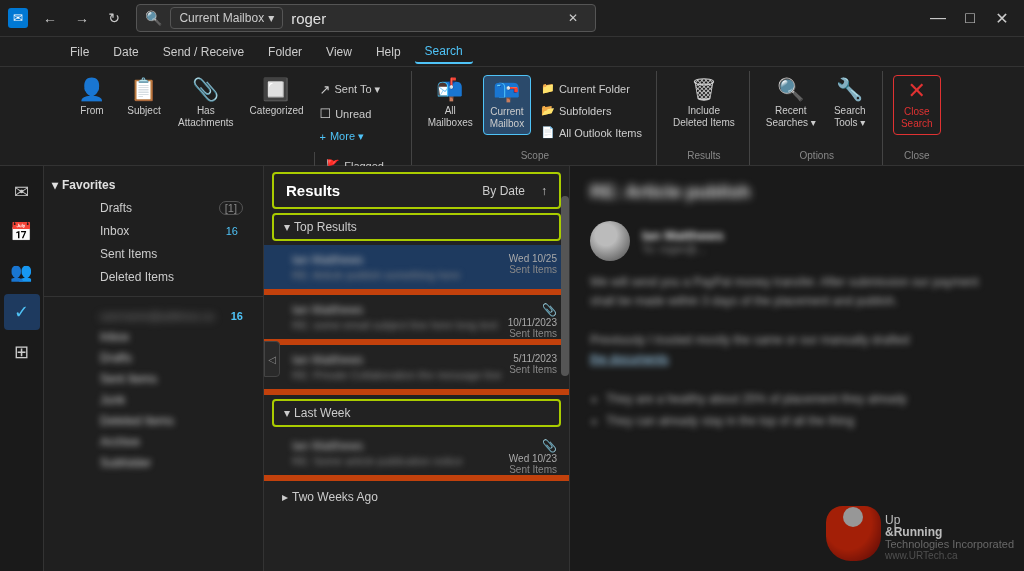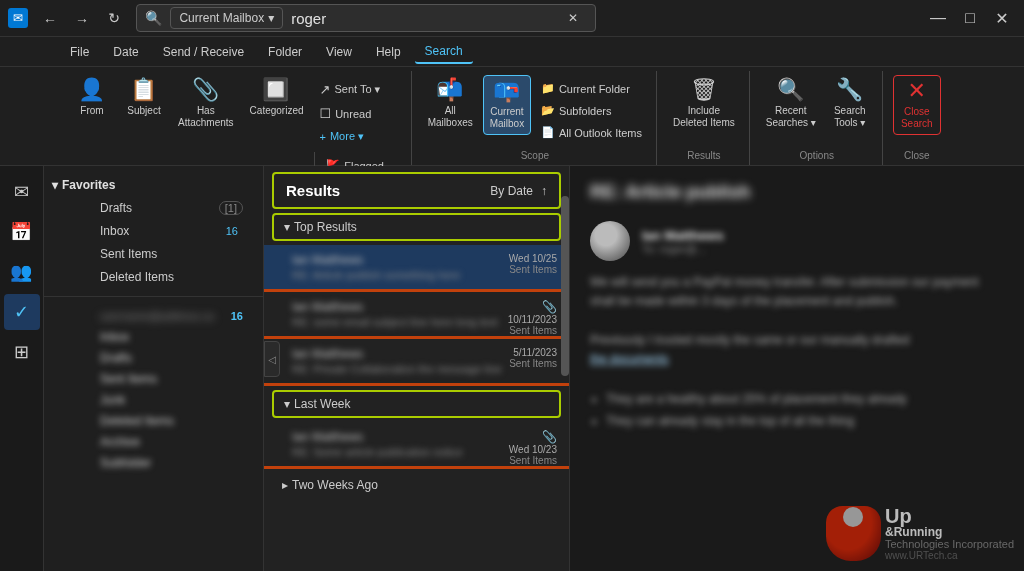--- a/index.html
+++ b/index.html
@@ -236,21 +236,21 @@
       border: 2px solid #aacc00;
       border-radius: 4px;
       margin: 6px 8px 0;
       background: #222;
     }
     .results-title {
       font-size: 15px; font-weight: 700; color: #fff;
     }
     .results-sort {
       margin-left: auto;
-      display: flex; align-items: center; gap: 8px;
+      display: flex; align-items: center; gap: 16px;
       font-size: 12px; color: #ccc; cursor: pointer;
     }
     .section-label {
       display: flex; align-items: center; gap: 4px;
       padding: 5px 10px;
       font-size: 12px; color: #ccc; cursor: pointer;
       border: 2px solid #aacc00;
       border-radius: 4px;
       margin: 4px 8px;
       background: #222;
@@ -260,21 +260,21 @@
       padding: 5px 10px;
       font-size: 12px; color: #ccc; cursor: pointer;
       border: 2px solid #aacc00;
       border-radius: 4px;
       margin: 4px 8px;
       background: #222;
     }
 
     .email-item {
       padding: 8px 28px;
-      border-bottom: 3px solid #c2410c;
+      border-bottom: 6px solid #c2410c;
       cursor: pointer;
       position: relative;
     }
     .email-item.selected { background: #1e3a5f; }
     .email-sender { font-size: 12px; color: #bbb; filter: blur(3px); }
     .email-subject { font-size: 11px; color: #888; filter: blur(3px); margin-top: 2px; }
     .email-meta {
       display: flex; flex-direction: column; align-items: flex-end;
       position: absolute; right: 12px; top: 8px;
       font-size: 10px; color: #888;
@@ -654,21 +654,21 @@
 
     <div class="watermark">
       <div class="watermark-logo">
         <div style="display:flex; align-items:flex-end; gap:4px;">
           <div style="width:70px; height:70px; position:relative;">
 
             <div style="width:55px; height:55px; background:radial-gradient(ellipse at 40% 30%, #dd2200 50%, #660000 100%); border-radius: 30% 30% 45% 45%; position:absolute; right:0; bottom:0;"></div>
             <div style="width:20px; height:20px; background:#ccc; border-radius:50%; position:absolute; right:18px; bottom:34px;"></div>
           </div>
           <div>
-            <div style="font-size:20px; font-weight:700; color:#fff; line-height:1;">Up</div>
+            <div style="font-size:12px; font-weight:400; color:#fff; line-height:1;">Up</div>
             <div style="font-size:12px; font-weight:700; color:#fff; line-height:1;">&amp;Running</div>
             <div class="watermark-text">Technologies Incorporated</div>
             <div class="watermark-url">www.URTech.ca</div>
           </div>
         </div>
       </div>
     </div>
   </div>
 </div>
 

